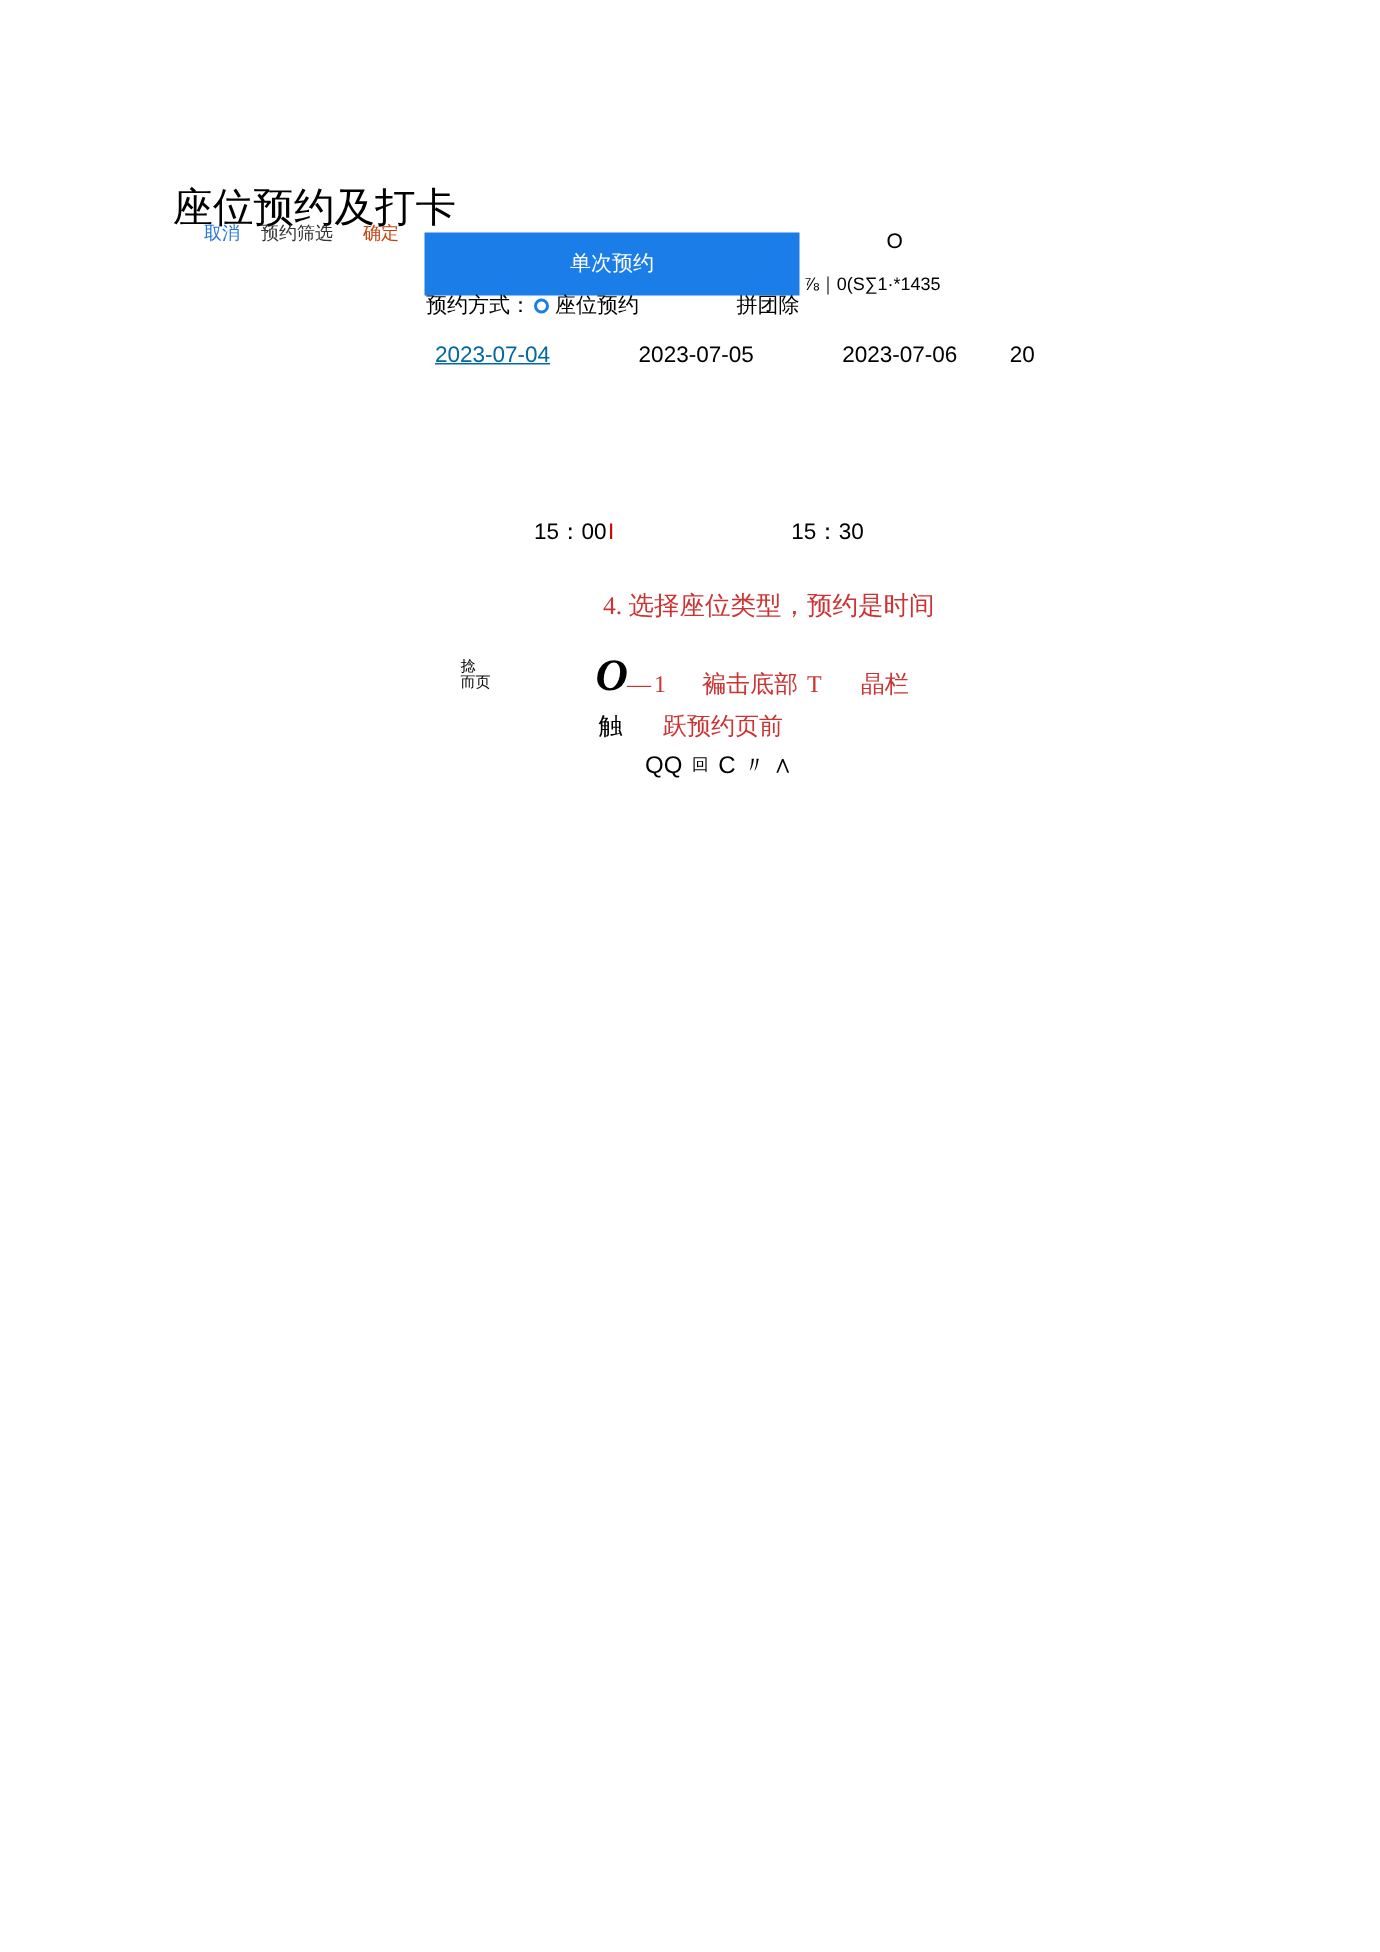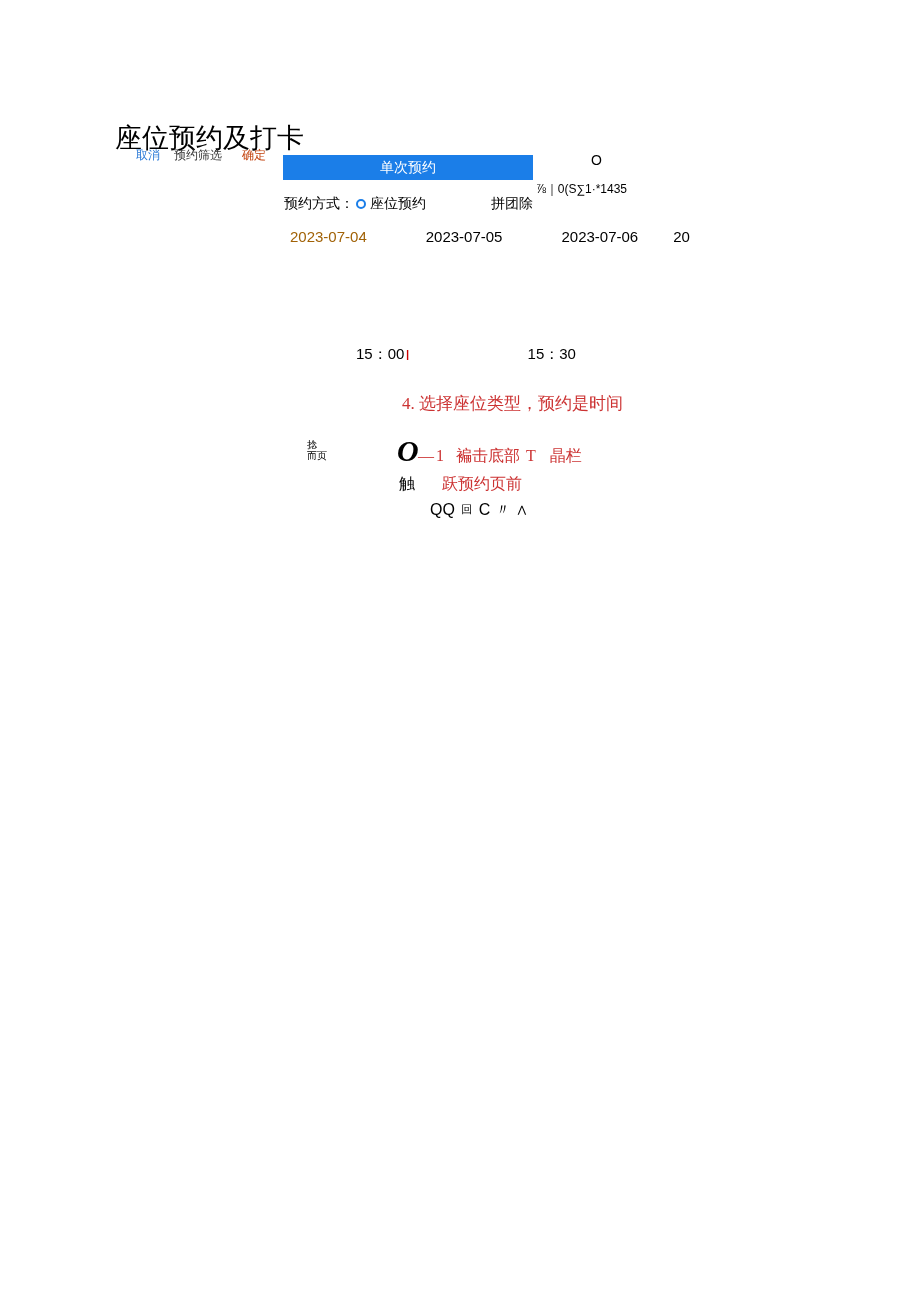--- a/index.html
+++ b/index.html
@@ -40,21 +40,21 @@
     }
     .modal-confirm {
       color: #c2410c;
       margin-left: 20px;
     }
     .tab-bar {
       position: absolute;
       left: 283px;
       top: 155px;
       width: 250px;
-      height: 25px;
+      height: 42px;
       background: #1b7ee8;
       display: flex;
       align-items: center;
       justify-content: center;
       color: #fff;
       font-size: 14px;
     }
     .status-circle {
       position: absolute;
       left: 591px;
@@ -104,21 +104,22 @@
       top: 228px;
       font-size: 15px;
       display: flex;
       align-items: center;
     }
     .date-item {
       margin-right: 35px;
       white-space: nowrap;
     }
     .date-selected {
-      color: #a16207;
+      color: #0369a1;
+      text-decoration: underline;
     }
     .date-normal {
       color: #000;
       margin-left: 24px;
     }
     .date-partial {
       color: #000;
     }
     .time-row {
       position: absolute;
@@ -176,21 +177,21 @@
     }
     .annotation5-dash {
       color: #c33;
     }
     .annotation5-num {
       color: #c33;
       margin-left: 2px;
     }
     .annotation5-text {
       color: #c33;
-      margin-left: 8px;
+      margin-left: 20px;
     }
     .annotation5-t {
       color: #c33;
       margin: 0 2px;
     }
     .annotation5-line2 {
       position: absolute;
       left: 399px;
       top: 474px;
       font-size: 16px;

